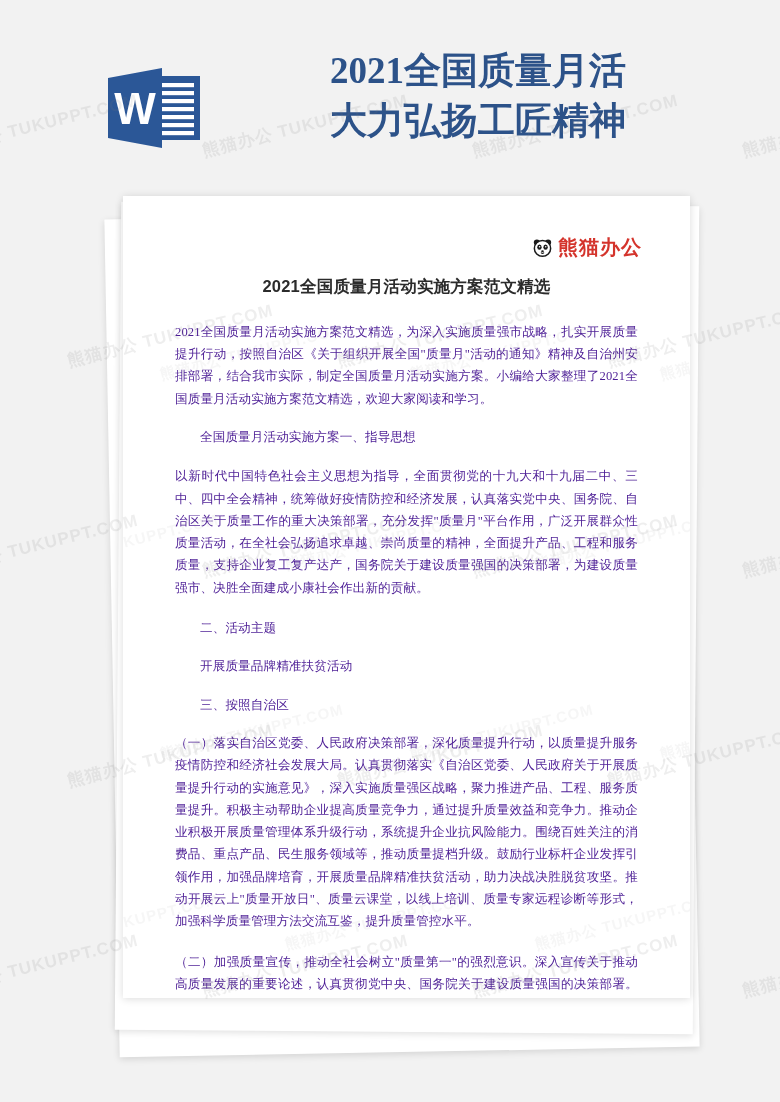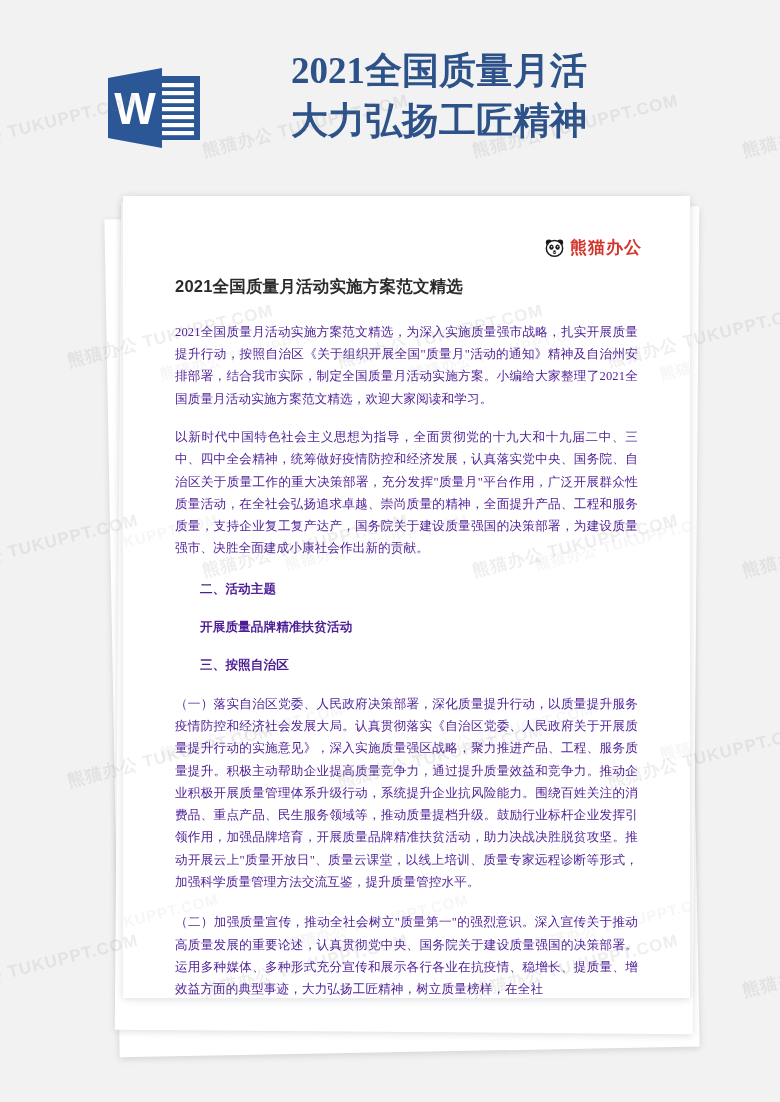--- a/index.html
+++ b/index.html
@@ -52,29 +52,29 @@
   .word-logo {
     width: 98px;
     height: 92px;
     position: relative;
     flex: 0 0 auto;
     margin-top: 20px;
   }
   .word-logo svg { display: block; }
 
   .banner-title {
-    margin-left: 27px;
+    margin-left: 4px;
     color: #2c5289;
     font-family: "Liberation Serif", "DejaVu Serif", serif;
     font-weight: 700;
     font-size: 37px;
     line-height: 50px;
     letter-spacing: 0px;
     width: 420px;
-    text-align: center;
+    text-align: right;
   }
 
   
   .stack {
     position: absolute;
     left: 0; top: 0;
     width: 780px; height: 1102px;
     z-index: 10;
   }
   .sheet {
@@ -140,53 +140,53 @@
   .panda-icon {
     width: 21px;
     height: 21px;
     flex: 0 0 auto;
     margin-right: 5px;
   }
   .brand-text {
     color: #d4342c;
     font-family: "Liberation Sans", sans-serif;
     font-weight: 700;
-    font-size: 17px;
+    font-size: 20px;
     letter-spacing: 1px;
     line-height: 1;
   }
 
   .doc-title {
     font-family: "Liberation Sans", sans-serif;
     font-weight: 700;
     font-size: 16.5px;
     color: #2b2b2b;
     line-height: 1.5;
     margin: 0 0 22px 0;
     letter-spacing: 0.2px;
+    text-align: center;
   }
 
   .p {
     font-size: 12.6px;
     line-height: 22.3px;
     color: #4c1d95;
     margin: 4px 0 16px 0;
     text-align: justify;
     text-justify: inter-ideograph;
     letter-spacing: 0.1px;
   }
   .p.lead { }
   .p.head {
     padding-left: 25px;
     margin-bottom: 17px;
   }
   .p.sub {
     padding-left: 25px;
     margin-bottom: 16px;
-    font-weight: bold;
   }
   .p.body-block {
     margin-bottom: 18px;
   }
 </style>
 </head>
 <body>
 
 <div class="banner">
   <div class="banner-inner">
@@ -254,20 +254,21 @@
             <path d="M10.6 18.2 Q12 19.6 13.4 18.2" stroke="#1b1b1b" stroke-width="1.2" fill="none" stroke-linecap="round"></path>
           </svg>
         </span>
         <span class="brand-text">熊猫办公</span>
       </div>
 
       <h1 class="doc-title">2021全国质量月活动实施方案范文精选</h1>
 
       <div>
         <p class="p lead">2021全国质量月活动实施方案范文精选，为深入实施质量强市战略，扎实开展质量提升行动，按照自治区《关于组织开展全国"质量月"活动的通知》精神及自治州安排部署，结合我市实际，制定全国质量月活动实施方案。小编给大家整理了2021全国质量月活动实施方案范文精选，欢迎大家阅读和学习。</p>
+        <p class="p head">全国质量月活动实施方案一、指导思想</p>
         <p class="p body-block">以新时代中国特色社会主义思想为指导，全面贯彻党的十九大和十九届二中、三中、四中全会精神，统筹做好疫情防控和经济发展，认真落实党中央、国务院、自治区关于质量工作的重大决策部署，充分发挥"质量月"平台作用，广泛开展群众性质量活动，在全社会弘扬追求卓越、崇尚质量的精神，全面提升产品、工程和服务质量，支持企业复工复产达产，国务院关于建设质量强国的决策部署，为建设质量强市、决胜全面建成小康社会作出新的贡献。</p>
         <p class="p sub">二、活动主题</p>
         <p class="p sub">开展质量品牌精准扶贫活动</p>
         <p class="p sub">三、按照自治区</p>
         <p class="p body-block">（一）落实自治区党委、人民政府决策部署，深化质量提升行动，以质量提升服务疫情防控和经济社会发展大局。认真贯彻落实《自治区党委、人民政府关于开展质量提升行动的实施意见》，深入实施质量强区战略，聚力推进产品、工程、服务质量提升。积极主动帮助企业提高质量竞争力，通过提升质量效益和竞争力。推动企业积极开展质量管理体系升级行动，系统提升企业抗风险能力。围绕百姓关注的消费品、重点产品、民生服务领域等，推动质量提档升级。鼓励行业标杆企业发挥引领作用，加强品牌培育，开展质量品牌精准扶贫活动，助力决战决胜脱贫攻坚。推动开展云上"质量开放日"、质量云课堂，以线上培训、质量专家远程诊断等形式，加强科学质量管理方法交流互鉴，提升质量管控水平。</p>
         <p class="p body-block">（二）加强质量宣传，推动全社会树立"质量第一"的强烈意识。深入宣传关于推动高质量发展的重要论述，认真贯彻党中央、国务院关于建设质量强国的决策部署。运用多种媒体、多种形式充分宣传和展示各行各业在抗疫情、稳增长、提质量、增效益方面的典型事迹，大力弘扬工匠精神，树立质量榜样，在全社</p>
       </div>
 
     </div>
   </div>

